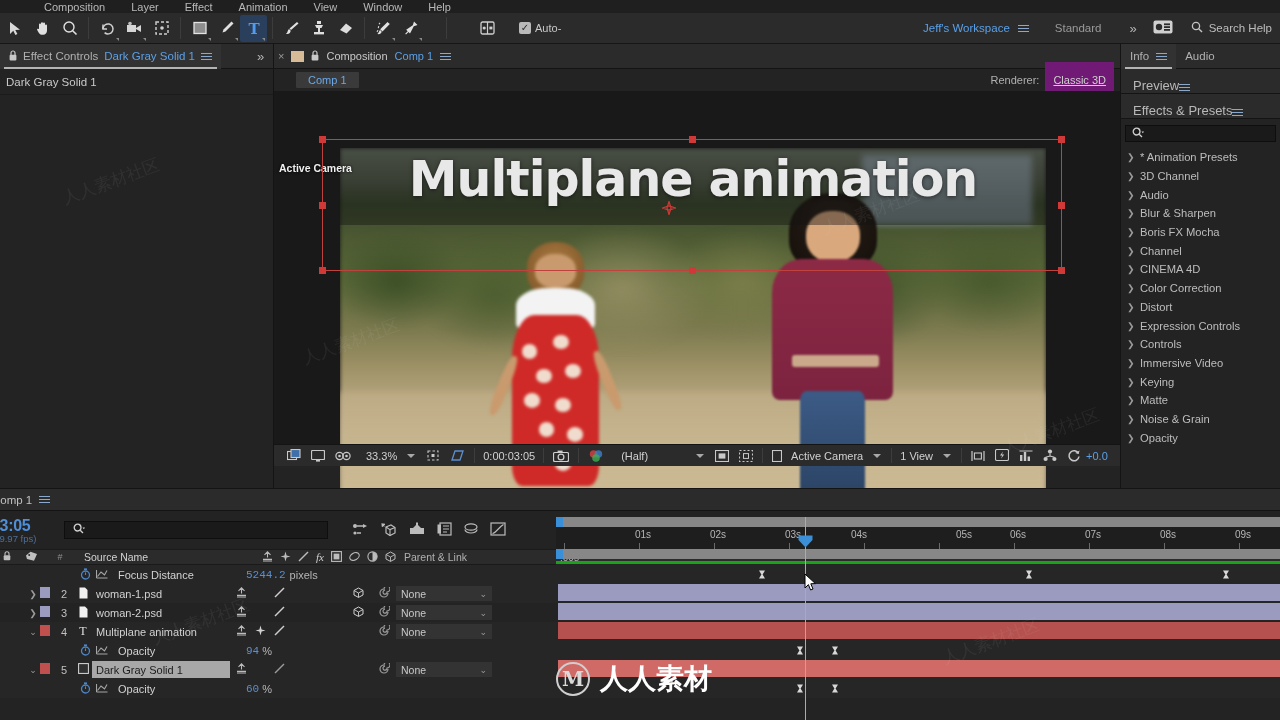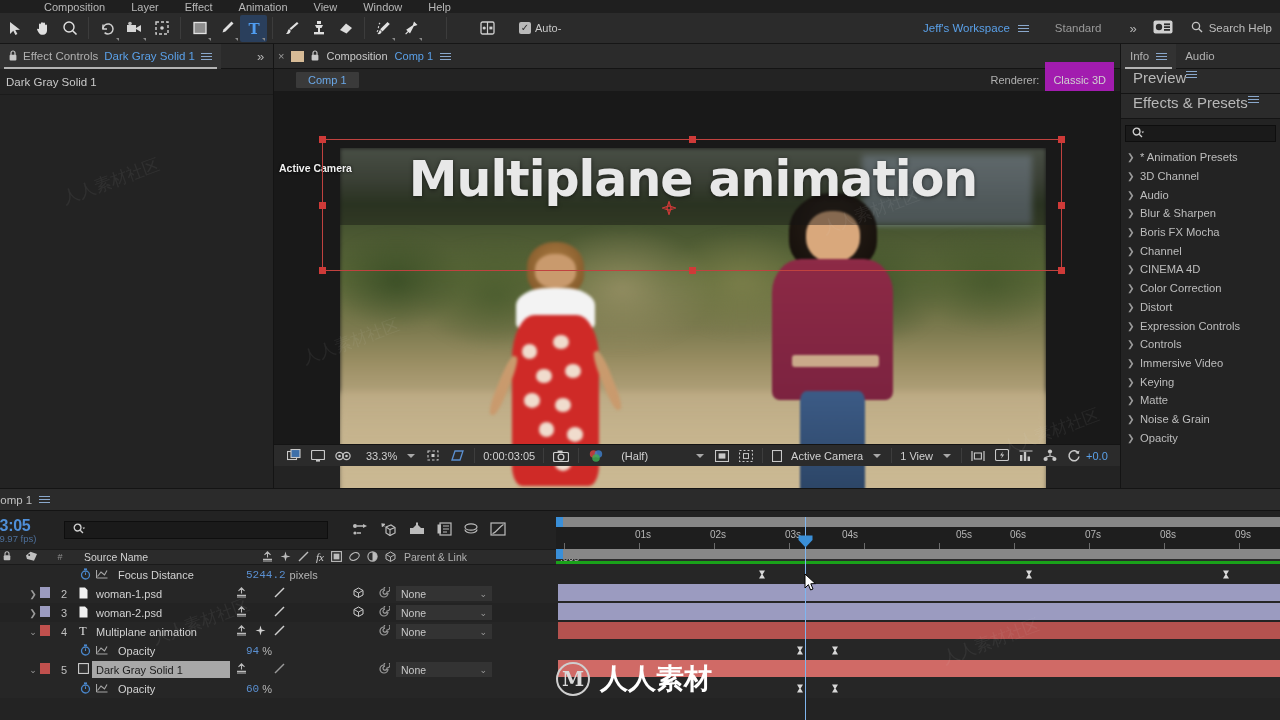--- a/index.html
+++ b/index.html
@@ -102,21 +102,21 @@
   .comp-tabrow .xbtn { color: #9a9a9a; font-size: 11px; }
   .comp-swatch { width: 13px; height: 11px; background: #d7bb96; }
   .comp-header {
     height: 22px; display: flex; align-items: center; justify-content: space-between;
     padding: 0 6px 0 22px; background: #232323;
   }
   .comp-name-pill {
     background: #3a3a3a; color: #6aa8e8; font-size: 11px; padding: 2px 12px; border-radius: 1px;
   }
   .renderer-lbl { color: #b0b0b0; font-size: 11px; margin-right: 6px; }
-  .renderer-val { background: #a21caf; color: #d0d0d0; font-size: 11px; padding: 12px 8px; }
+  .renderer-val { background: #701a75; color: #d0d0d0; font-size: 11px; padding: 12px 8px; text-decoration: underline; }
   .viewport { position: absolute; left: 0; top: 47px; width: 846px; height: 375px; background: #191919; }
 
   
   .stage { position: absolute; left: 66px; top: 57px; width: 706px; height: 348px; overflow: hidden; }
   .sky { position:absolute; inset:0;
     background:
       linear-gradient(to bottom, #6f7a6a 0%, #58614f 9%, #3b4a2c 16%, #4d5a33 26%, #5e6b3a 38%, #7c7a4f 52%, #9b8f64 62%, #b5a47e 72%, #c9b893 82%, #bfae8a 92%, #a89877 100%);
     filter: blur(2px);
   }
   .foliage { position:absolute; left:0; top:18%; width:100%; height:50%;
@@ -194,22 +194,22 @@
 
   
   .panel-right {
     position:absolute; left:1120px; top:44px; width:160px; height:444px;
     background:#232323; border-left:1px solid #141414;
   }
   .rp-tabrow { height:25px; background:#2b2b2b; display:flex; align-items:center; border-bottom:1px solid #141414;}
   .rp-tab { padding:0 9px; height:25px; display:flex; align-items:center; gap:7px; font-size:11.5px; color:#b0b0b0;}
   .rp-tab.sel { background:#323232; position:relative;}
   .rp-tab.sel::after{content:"";position:absolute;left:4px;right:4px;bottom:0;height:2px;background:#b4b4b4;}
-  .rp-sec { height:25px; background:#2b2b2b; display:flex; align-items:flex-start; gap:0;
-    padding-left:12px; font-size:15px; color:#b8b8b8; border-bottom:1px solid #141414;}
+  .rp-sec { height:25px; background:#2b2b2b; display:flex; align-items:flex-end; gap:0;
+    padding-left:12px; font-size:13px; color:#b8b8b8; border-bottom:1px solid #141414;}
   .rp-search { margin: 6px 4px; height: 17px; background: #1a1a1a; border:1px solid #0e0e0e;
     display:flex; align-items:center; padding-left:6px; }
   .fx-list { font-size: 11.2px; }
   .fx-item { height: 18.7px; display:flex; align-items:center; gap:6px; padding-left: 6px; color:#bdbdbd; }
   .fx-arrow { color:#9a9a9a; font-size:9px; width:7px; }
 
   
   .panel-tl { position:absolute; left:0; top:488px; width:1280px; height:232px; background:#232323;
      border-top:1px solid #141414; }
   .tl-tabrow { height:22px; background:#2b2b2b; display:flex; align-items:center; gap:7px;
@@ -1113,21 +1113,21 @@
       </div>
       <div class="ruler">
         <span class="lbl" style="left:4px;margin-top:23px;">:00s</span>
         <span class="tick" style="left:8px;"></span>
         <span class="lbl" style="left:79px;">01s</span>
         <span class="tick" style="left:83px;"></span>
         <span class="lbl" style="left:154px;">02s</span>
         <span class="tick" style="left:158px;"></span>
         <span class="lbl" style="left:229px;">03s</span>
         <span class="tick" style="left:233px;"></span>
-        <span class="lbl" style="left:286px;text-align:center;">04s</span>
+        <span class="lbl" style="left:295px;text-align:center;">04s</span>
         <span class="tick" style="left:308px;"></span>
         <span class="lbl" style="left:400px;">05s</span>
         <span class="tick" style="left:383px;"></span>
         <span class="lbl" style="left:454px;">06s</span>
         <span class="tick" style="left:458px;"></span>
         <span class="lbl" style="left:529px;">07s</span>
         <span class="tick" style="left:533px;"></span>
         <span class="lbl" style="left:604px;">08s</span>
         <span class="tick" style="left:608px;"></span>
         <span class="lbl" style="left:679px;">09s</span>

